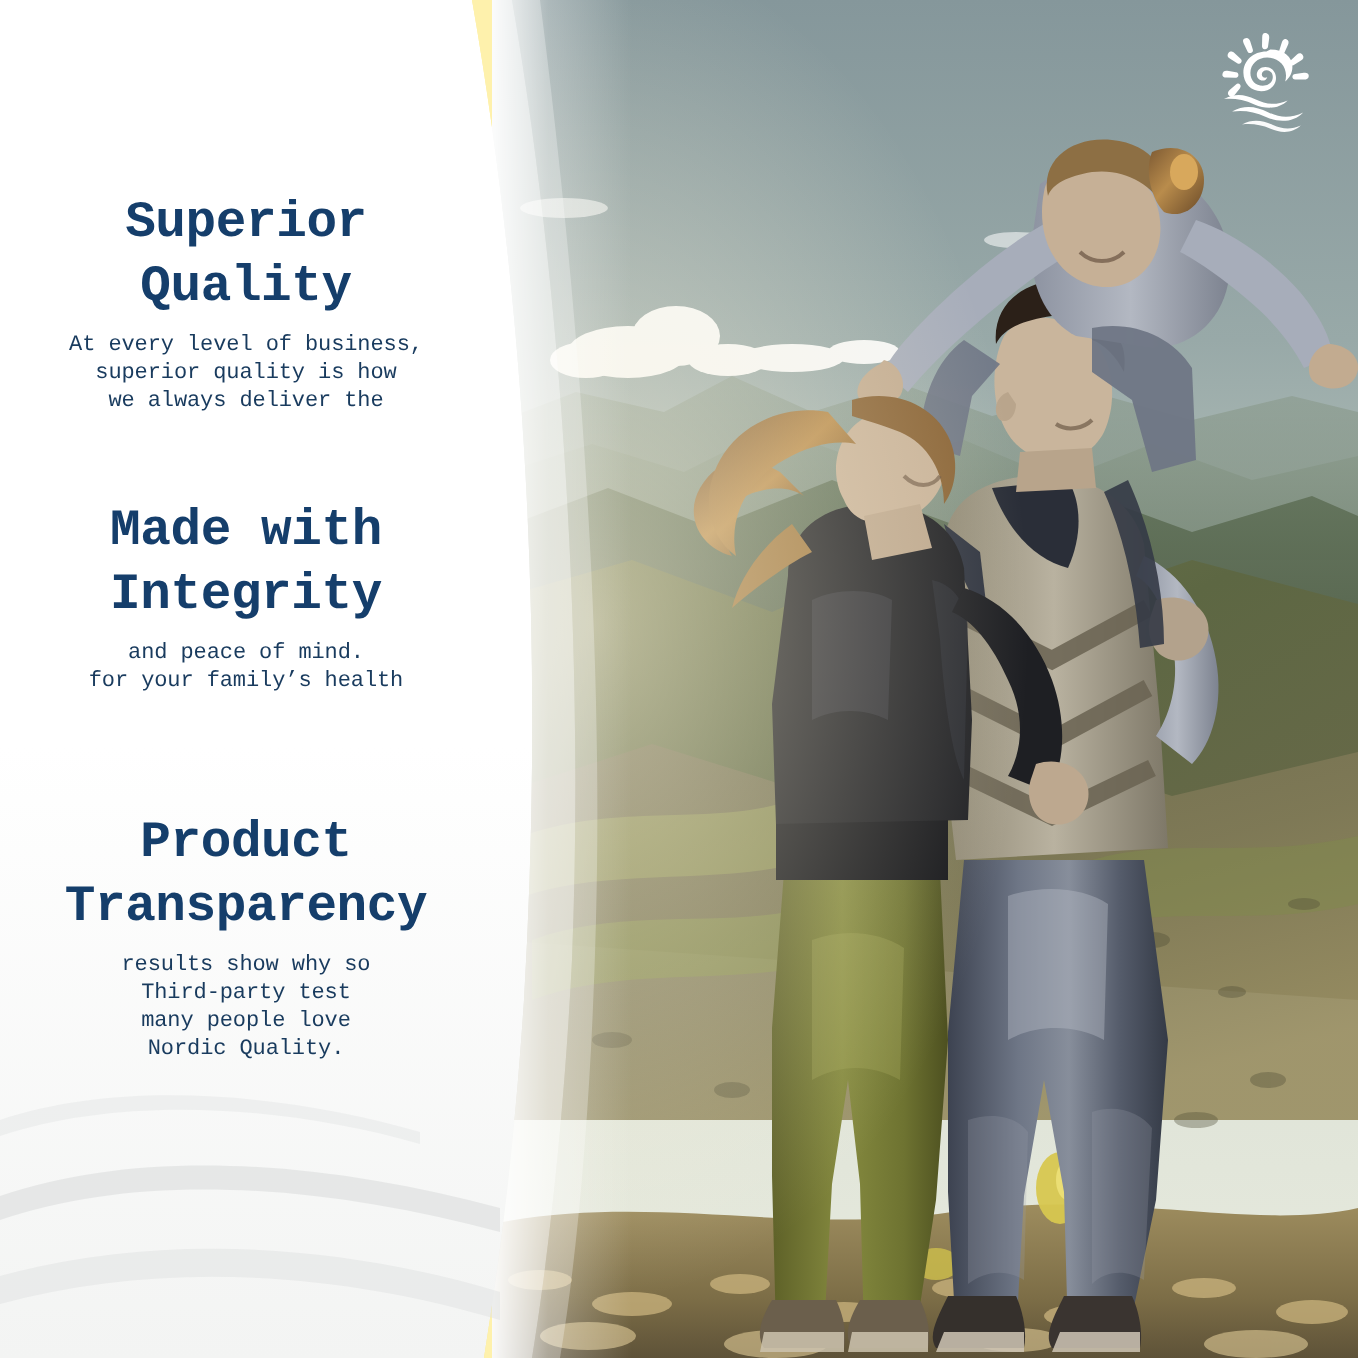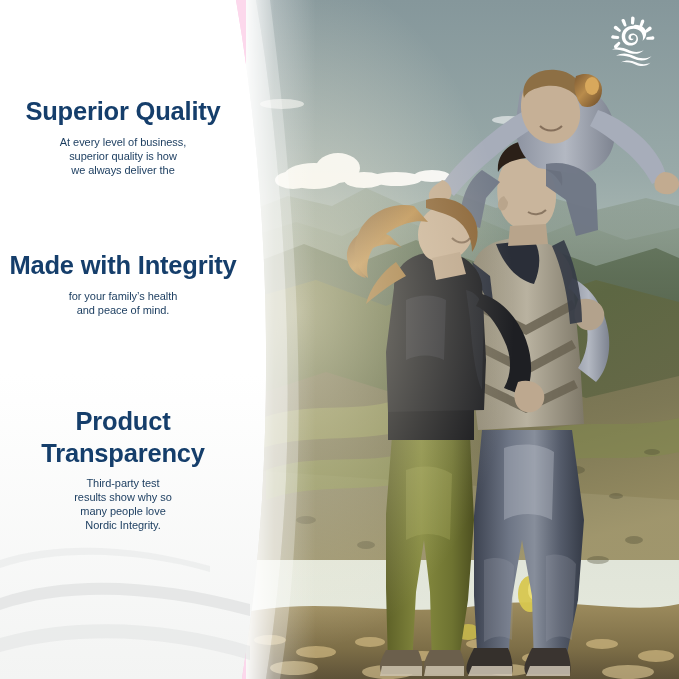--- a/index.html
+++ b/index.html
@@ -8,22 +8,22 @@
     padding: 0;
     background: #ffffff;
   }
   * { box-sizing: border-box; }
 
   .canvas {
     position: relative;
     width: 679px;
     height: 679px;
     overflow: hidden;
-    background: #f9a8d4;
-    font-family: Liberation Sans, sans-serif;
+    background: #fde047;
+    font-family: Liberation Mono, monospace;
     -webkit-font-smoothing: antialiased;
   }
 
   
   .photo {
     position: absolute;
     left: 246px;
     top: 0;
     width: 433px;
     height: 679px;
@@ -406,35 +406,35 @@
         <span class="line">we always deliver the</span>
       </p>
     </div>
 
     <div class="value-block block-2">
       <h2 class="value-title">
         <span class="line">Made with</span>
         <span class="line">Integrity</span>
       </h2>
       <p class="value-body">
+        <span class="line">and peace of mind.</span>
         <span class="line">for your family’s health</span>
-        <span class="line">and peace of mind.</span>
       </p>
     </div>
 
     <div class="value-block block-3">
       <h2 class="value-title">
         <span class="line">Product</span>
         <span class="line">Transparency</span>
       </h2>
       <p class="value-body">
+        <span class="line">results show why so</span>
         <span class="line">Third-party test</span>
-        <span class="line">results show why so</span>
         <span class="line">many people love</span>
-        <span class="line">Nordic Integrity.</span>
+        <span class="line">Nordic Quality.</span>
       </p>
     </div>
   </div>
 
   <div class="logo">
     <svg viewBox="0 0 56 52" aria-hidden="true">
       <g fill="#ffffff">
 
         <path d="M27.5 2.5 c1.6 0 2.3 1.2 2.1 2.6 l-0.6 4.3 c-0.1 0.9 -0.9 1.3 -1.7 1.2 c-0.8 -0.1 -1.3 -0.7 -1.3 -1.5 l0.1 -4.4 c0 -1.3 0.4 -2.2 1.4 -2.2 z"></path>
         <path d="M17.3 5.2 c1.4 -0.7 2.4 0.1 2.8 1.4 l1.3 4.1 c0.3 0.9 -0.2 1.6 -1 1.8 c-0.8 0.2 -1.4 -0.2 -1.7 -0.9 l-1.9 -4 c-0.5 -1.2 -0.4 -2.1 0.5 -2.4 z"></path>

